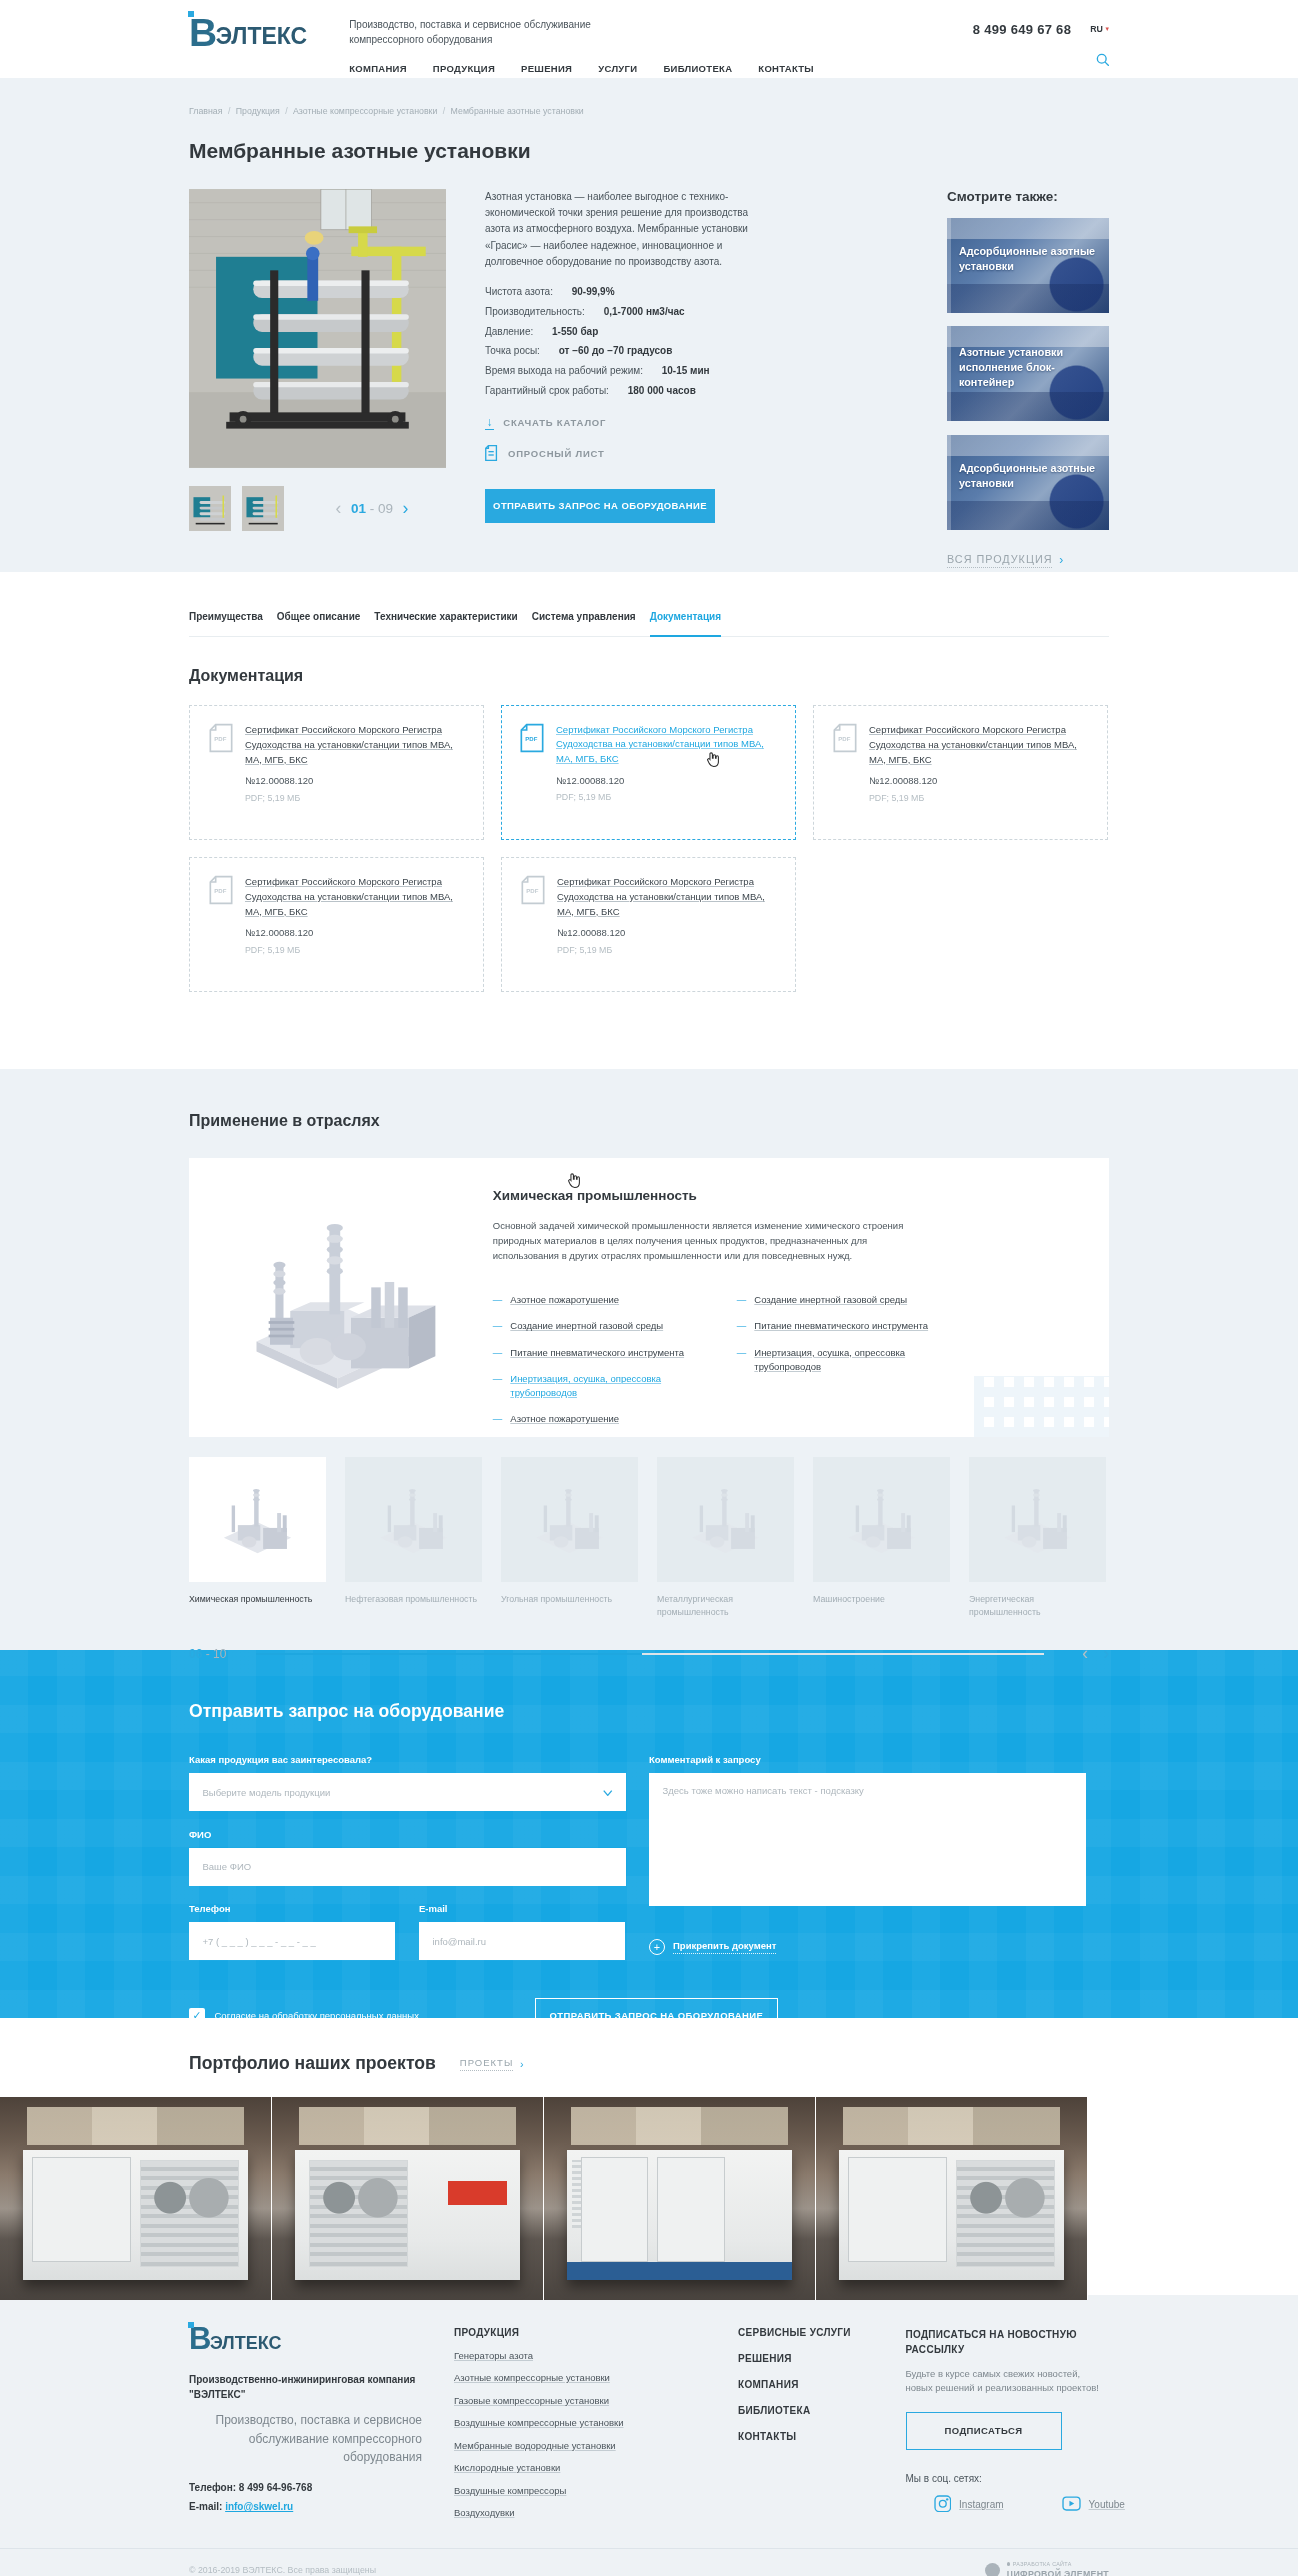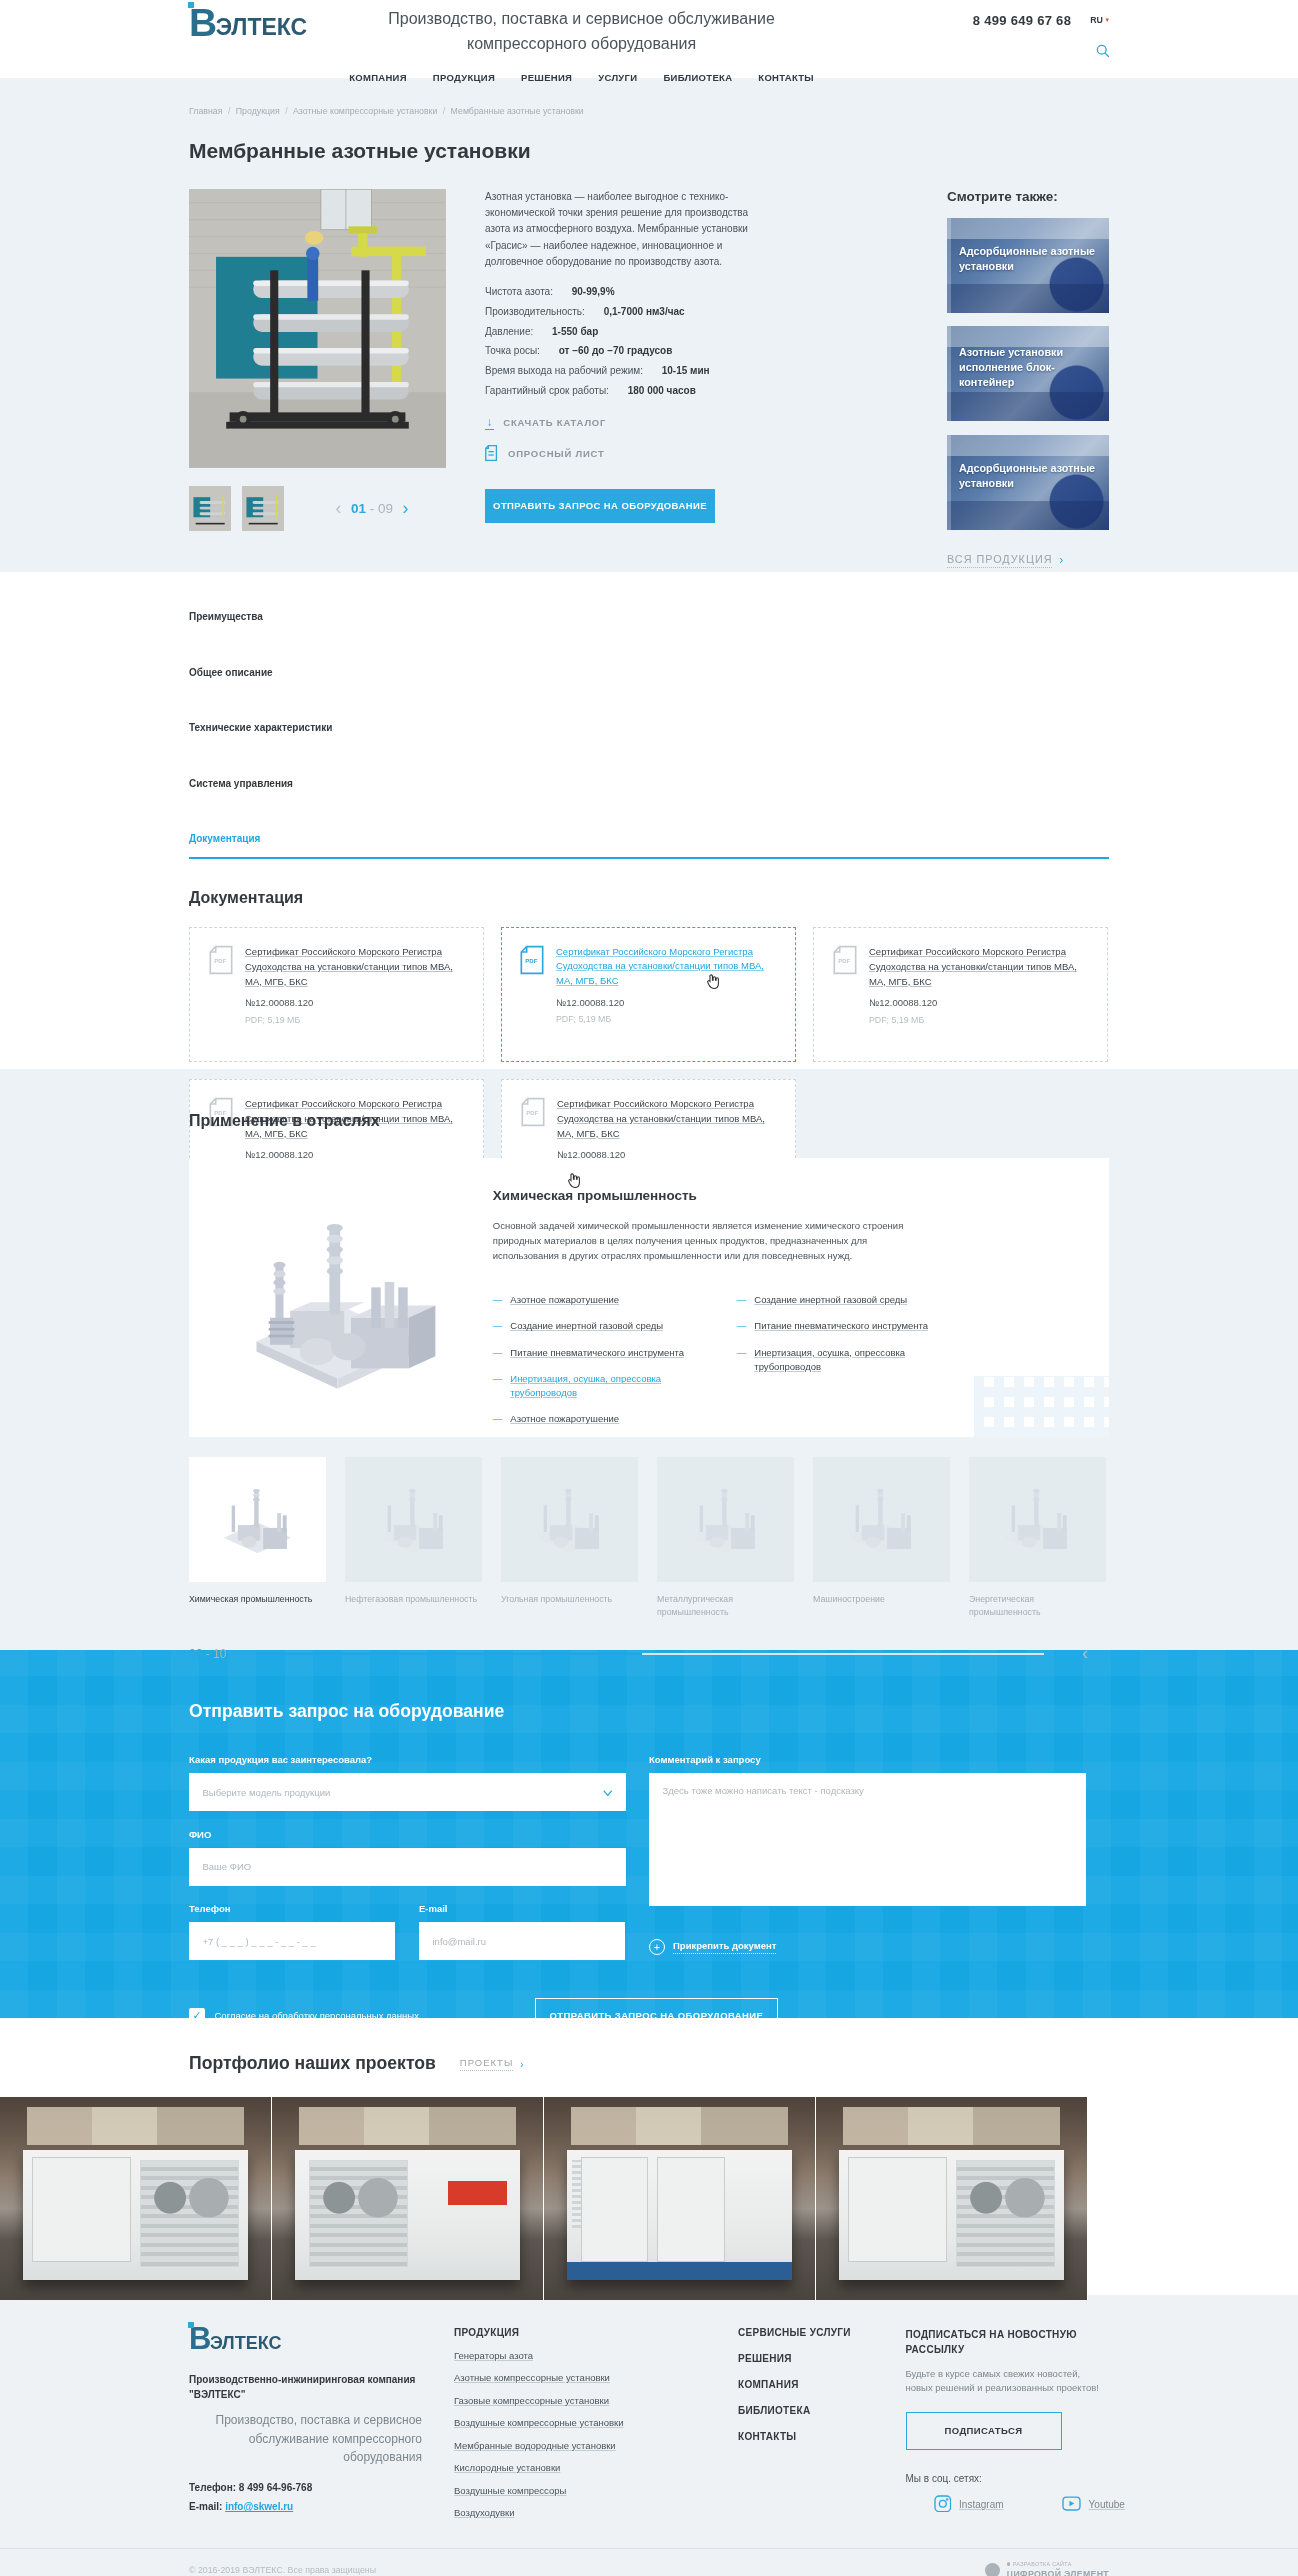--- a/index.html
+++ b/index.html
@@ -7,21 +7,21 @@
   .container { width:920px; margin:0 auto; position:relative; }
 
   
   .header { height:78px; background:#fff; display:flex; align-items:center; }
   .header .container { display:flex; align-items:flex-start; padding-top:12px; }
   .logo { display:flex; align-items:flex-end; color:#2c5f77; }
   .logo .logo-mark { position:relative; font-size:39px; font-weight:bold; line-height:0.8; color:#2b6d8c; letter-spacing:-1.4px; }
   .logo .logo-dot { position:absolute; top:-5.4px; left:-1.4px; width:6px; height:6px; background:#2aa9e0; }
   .logo .logo-rest { font-size:23px; font-weight:bold; letter-spacing:0; color:#2c5a72; line-height:0.95; }
   .header-mid { margin-left:42px; }
-  .tagline { font-size:16px; color:#4a545b; line-height:1.55;text-align:center; }
+  .tagline { font-size:10px; color:#4a545b; line-height:1.55; }
   .main-nav { display:flex; gap:26px; margin-top:15px; }
   .main-nav .nav-item { font-size:9.5px; font-weight:bold; color:#33393e; letter-spacing:0.3px; cursor:pointer; }
   .header-right { margin-left:auto; display:flex; flex-direction:column; align-items:flex-end; }
   .header-top-right { display:flex; align-items:center; gap:19px; margin-top:5.4px; }
   .phone { font-size:13px; font-weight:bold; color:#33393e; letter-spacing:0.3px; }
   .lang { font-size:8.8px; font-weight:bold; color:#33393e; display:flex; align-items:center; gap:2.7px; cursor:pointer; }
   .lang .caret { color:#d9534f; font-size:6.8px; }
   .search-btn { margin-top:16px; cursor:pointer; }
 
   
@@ -61,21 +61,21 @@
       radial-gradient(circle at 80% 70%, rgba(30,60,130,.8) 0 18%, transparent 19%),
       linear-gradient(180deg, rgba(255,255,255,.35) 0 22%, transparent 22%); }
   .sa-card .sa-label { position:absolute; left:12px; top:26px; right:8px; font-size:10.8px; font-weight:bold; color:#fff; line-height:1.4; text-shadow:0 0.7px 2px rgba(0,30,70,.5); }
   .sa-card.mid .sa-label { top:19px; }
   .all-products { margin-top:23px; display:flex; align-items:center; gap:6.8px; cursor:pointer; }
   .all-products .txt { font-size:10.8px; color:#9aa5ac; letter-spacing:1px; border-bottom:0.7px dotted #b2bcc2; padding-bottom:2px; }
   .all-products .arr { color:#2aa9e0; font-size:12px; }
 
   
   .docs-section { background:#fff; height:497px; padding-top:39px; }
-  .tabs { display:flex; gap:31px; border-bottom:1.4px solid #e8edf0;flex-direction:column; }
+  .tabs { display:flex; gap:14px; border-bottom:1.4px solid #e8edf0; }
   .tab { font-size:10px; font-weight:bold; color:#33393e; padding-bottom:13.5px; cursor:pointer; position:relative; }
   .tab.active { color:#1ea7e0; }
   .tab.active::after { content:""; position:absolute; left:0; right:0; bottom:-1.4px; height:2px; background:#1ea7e0; }
   .docs-title { font-size:16px; font-weight:bold; color:#33393e; margin-top:30px; }
   .doc-grid { display:flex; flex-wrap:wrap; gap:17px; margin-top:20px; }
   .doc-card { width:295px; height:135px; border:0.7px dashed #cdd6db; background:#fff; padding:17.6px 19px; display:flex; gap:12px; position:relative; cursor:pointer; }
   .doc-card.hovered { border:1.4px dashed #2aa9e0; padding:17px 18px; }
   .pdf-ico { flex:0 0 24px; }
   .doc-body { flex:1; }
   .doc-title { font-size:9.5px; line-height:1.55; color:#3c454c; text-decoration:underline; text-decoration-color:#b9c2c8; }

